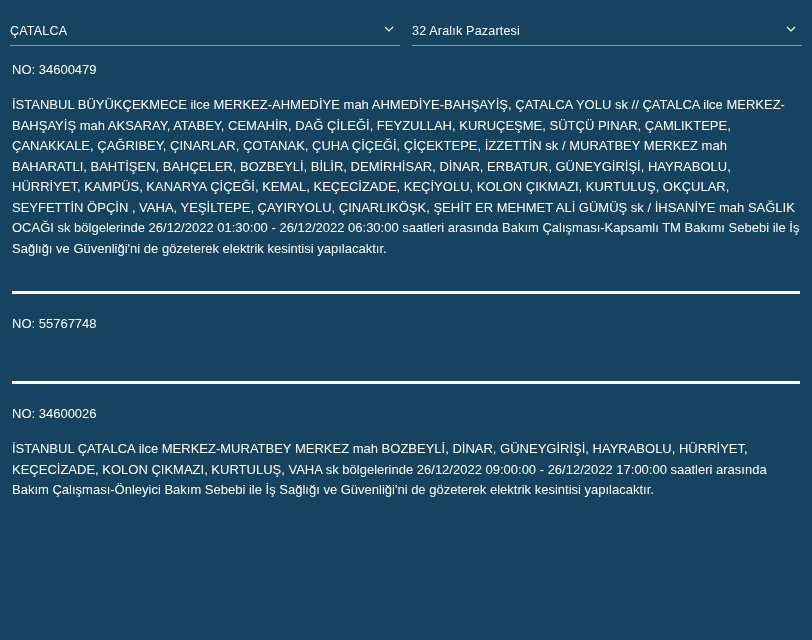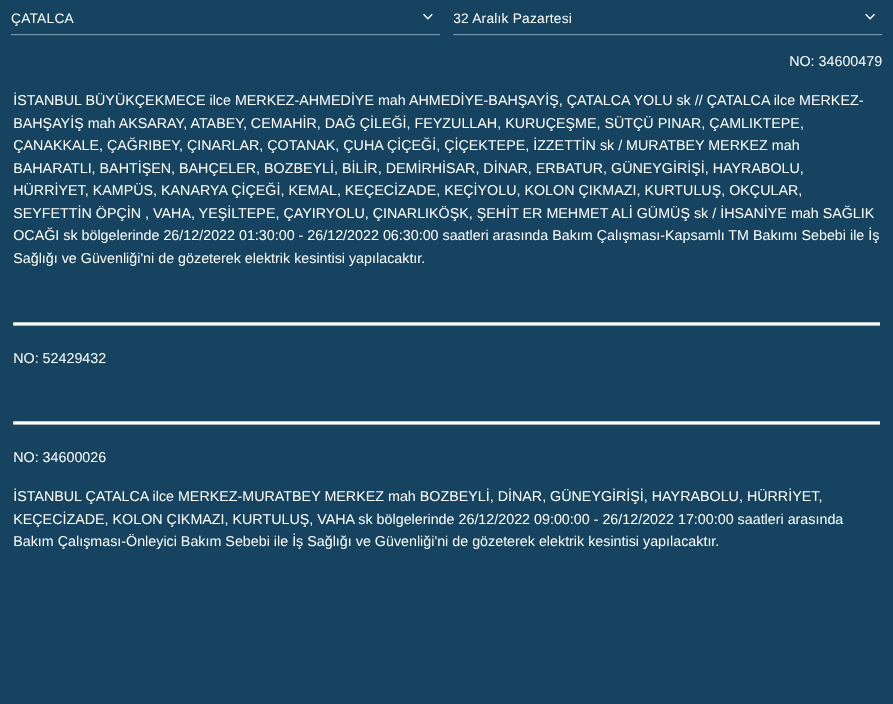--- a/index.html
+++ b/index.html
@@ -19,21 +19,21 @@
     height: 640px;
     position: relative;
     box-sizing: border-box;
     padding: 0 10px;
   }
 
   
   .filters {
     display: flex;
     gap: 12px;
-    padding-top: 2px;
+    padding-top: 16px;
   }
   .select {
     position: relative;
     flex: 1 1 0;
     height: 30px;
     border-bottom: 1px solid #7f9fb5;
     display: flex;
     align-items: center;
     cursor: pointer;
     box-sizing: border-box;
@@ -67,32 +67,31 @@
   }
   .item-no {
     font-size: 13px;
     color: #ffffff;
     margin: 0 0 18px 2px;
   }
   .item-body {
     font-size: 13px;
     line-height: 20.5px;
     color: #ffffff;
-    margin: 16px 2px;
+    margin: 0 2px;
     text-align: left;
   }
   .divider {
     height: 3px;
     background: #ffffff;
     margin: 30px 2px 22px 2px;
     border: 0;
   }
   .item:first-child .item-no {
     margin-top: 16px;
-    text-align: right;
   }
 </style>
 </head>
 <body>
 
 <div class="page">
 
   <div class="filters">
 
     <div class="select">
@@ -118,21 +117,21 @@
   <div class="list">
 
     <div class="item">
       <div class="item-no">NO: 34600479</div>
       <div class="item-body">İSTANBUL BÜYÜKÇEKMECE ilce MERKEZ-AHMEDİYE mah AHMEDİYE-BAHŞAYİŞ, ÇATALCA YOLU sk // ÇATALCA ilce MERKEZ-BAHŞAYİŞ mah AKSARAY, ATABEY, CEMAHİR, DAĞ ÇİLEĞİ, FEYZULLAH, KURUÇEŞME, SÜTÇÜ PINAR, ÇAMLIKTEPE, ÇANAKKALE, ÇAĞRIBEY, ÇINARLAR, ÇOTANAK, ÇUHA ÇİÇEĞİ, ÇİÇEKTEPE, İZZETTİN sk / MURATBEY MERKEZ mah BAHARATLI, BAHTİŞEN, BAHÇELER, BOZBEYLİ, BİLİR, DEMİRHİSAR, DİNAR, ERBATUR, GÜNEYGİRİŞİ, HAYRABOLU, HÜRRİYET, KAMPÜS, KANARYA ÇİÇEĞİ, KEMAL, KEÇECİZADE, KEÇİYOLU, KOLON ÇIKMAZI, KURTULUŞ, OKÇULAR, SEYFETTİN ÖPÇİN , VAHA, YEŞİLTEPE, ÇAYIRYOLU, ÇINARLIKÖŞK, ŞEHİT ER MEHMET ALİ GÜMÜŞ sk / İHSANİYE mah SAĞLIK OCAĞI sk bölgelerinde 26/12/2022 01:30:00 - 26/12/2022 06:30:00 saatleri arasında Bakım Çalışması-Kapsamlı TM Bakımı Sebebi ile İş Sağlığı ve Güvenliği'ni de gözeterek elektrik kesintisi yapılacaktır.</div>
     </div>
 
     <hr class="divider">
 
     <div class="item">
-      <div class="item-no">NO: 52429432</div>
+      <div class="item-no">NO: 55767748</div>
     </div>
 
     <hr class="divider">
 
     <div class="item">
       <div class="item-no">NO: 34600026</div>
       <div class="item-body">İSTANBUL ÇATALCA ilce MERKEZ-MURATBEY MERKEZ mah BOZBEYLİ, DİNAR, GÜNEYGİRİŞİ, HAYRABOLU, HÜRRİYET, KEÇECİZADE, KOLON ÇIKMAZI, KURTULUŞ, VAHA sk bölgelerinde 26/12/2022 09:00:00 - 26/12/2022 17:00:00 saatleri arasında Bakım Çalışması-Önleyici Bakım Sebebi ile İş Sağlığı ve Güvenliği'ni de gözeterek elektrik kesintisi yapılacaktır.</div>
     </div>
 
   </div>

